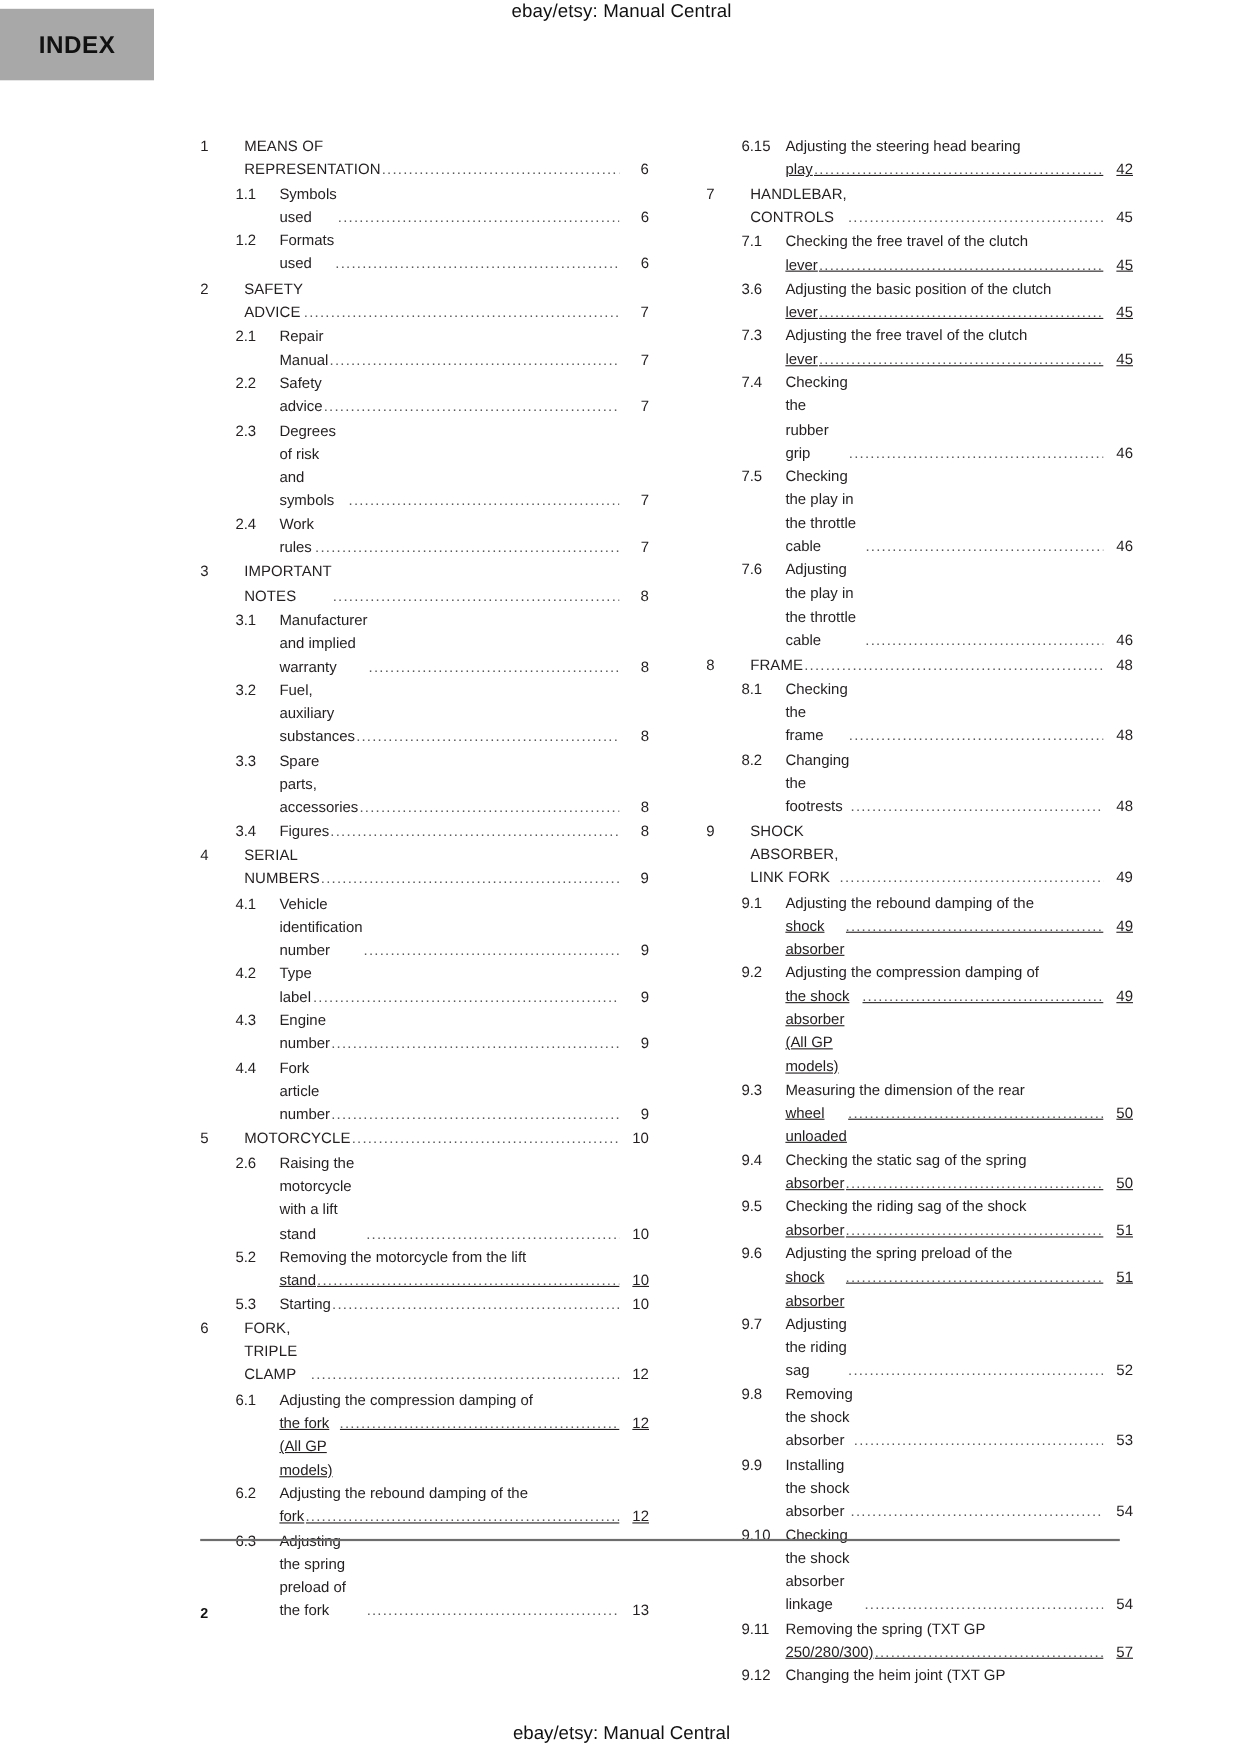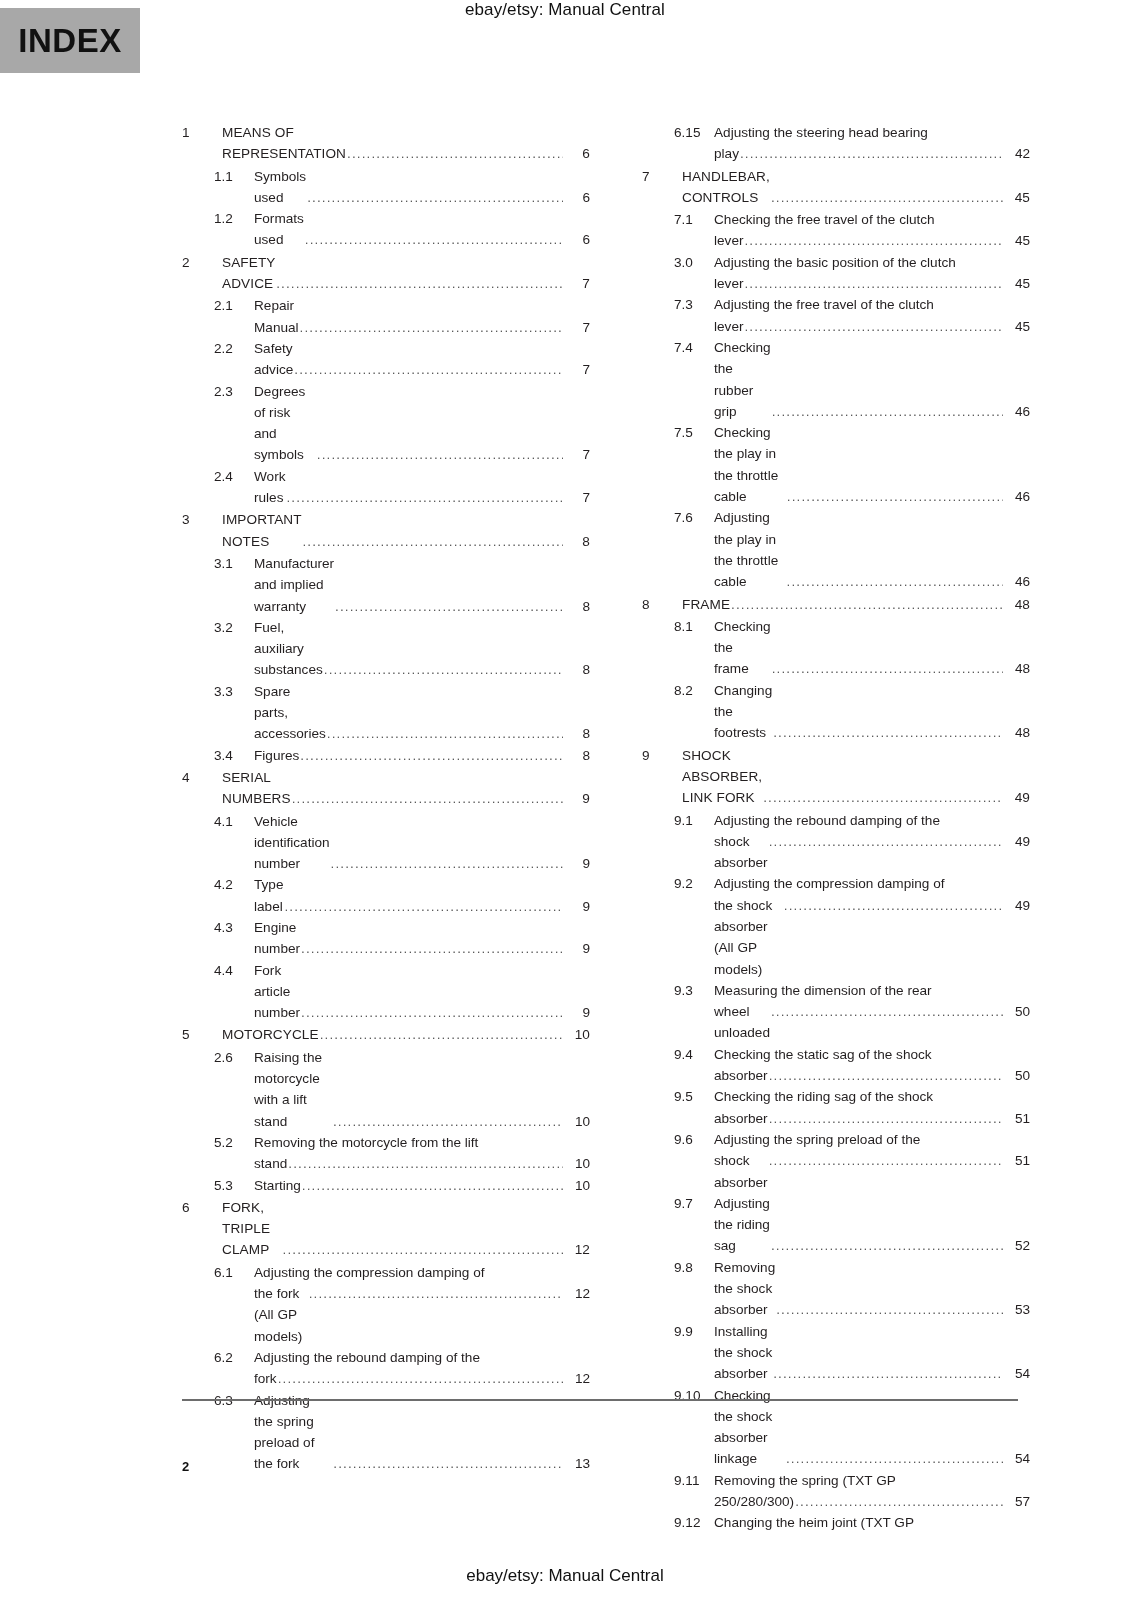--- a/index.html
+++ b/index.html
@@ -32,21 +32,21 @@
     top: 8px;
     left: 0px;
     width: 140px;
     height: 65px;
     background: #a8a8a8;
     display: flex;
     align-items: center;
     justify-content: center;
   }
   .index-tab-label {
-    font-size: 33px;
+    font-size: 22px;
     font-weight: bold;
     color: #111111;
     letter-spacing: 0.5px;
   }
 
   
   .toc {
     position: absolute;
     top: 122px;
     left: 0;
@@ -105,20 +105,21 @@
     text-align: right;
     color: #231f20;
     white-space: nowrap;
   }
 
   
   .entry.wrapped .body { display: block; }
   .line2 {
     display: flex;
     align-items: flex-start;
+    text-decoration: underline;
   }
 
   
   .footer-rule {
     position: absolute;
     left: 182px;
     top: 1399px;
     width: 836px;
     height: 2px;
     background: #6d6d6d;
@@ -395,21 +396,21 @@
         <div class="body">
           <div>Checking the free travel of the clutch</div>
           <div class="line2">
             <span>lever</span>
             <span class="leader">............................................................................................................................................</span>
             <span class="page">45</span>
           </div>
         </div>
       </div>
       <div class="entry lvl2 wrapped">
-        <span class="num">3.0</span>
+        <span class="num">3.6</span>
         <div class="body">
           <div>Adjusting the basic position of the clutch</div>
           <div class="line2">
             <span>lever</span>
             <span class="leader">............................................................................................................................................</span>
             <span class="page">45</span>
           </div>
         </div>
       </div>
       <div class="entry lvl2 wrapped">
@@ -508,21 +509,21 @@
           <div class="line2">
             <span>wheel unloaded</span>
             <span class="leader">............................................................................................................................................</span>
             <span class="page">50</span>
           </div>
         </div>
       </div>
       <div class="entry lvl2 wrapped">
         <span class="num">9.4</span>
         <div class="body">
-          <div>Checking the static sag of the shock</div>
+          <div>Checking the static sag of the spring</div>
           <div class="line2">
             <span>absorber</span>
             <span class="leader">............................................................................................................................................</span>
             <span class="page">50</span>
           </div>
         </div>
       </div>
       <div class="entry lvl2 wrapped">
         <span class="num">9.5</span>
         <div class="body">

